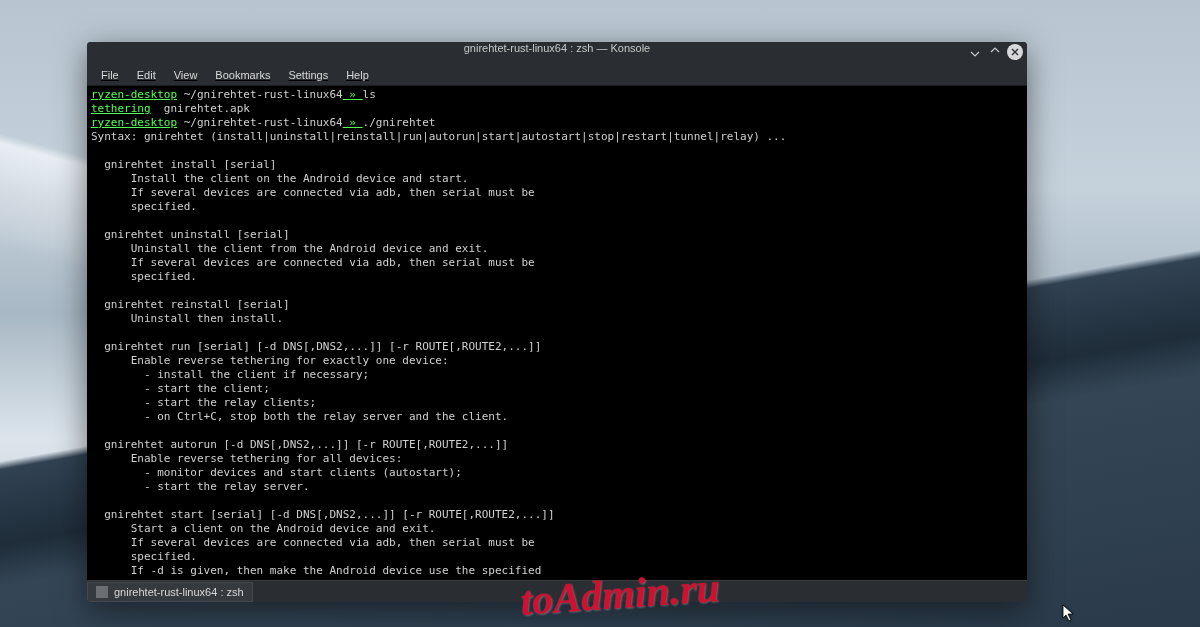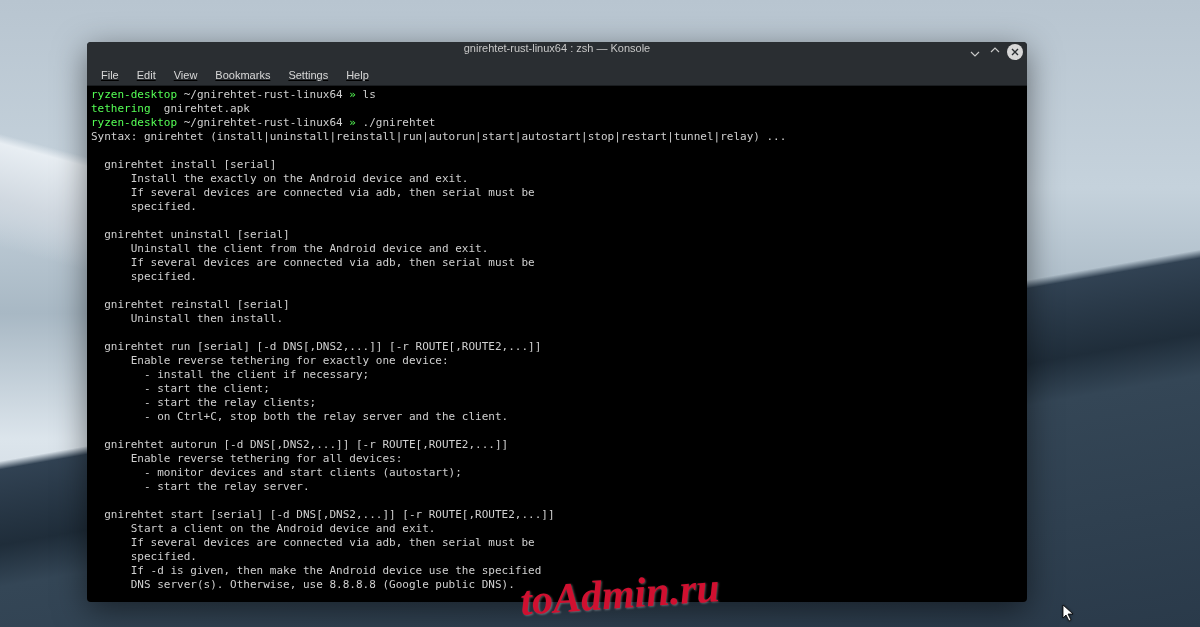--- a/index.html
+++ b/index.html
@@ -62,21 +62,21 @@
     flex: 1;
     background: #000;
     padding: 2px 4px;
     font-family: "DejaVu Sans Mono", "Liberation Mono", monospace;
     font-size: 11px;
     line-height: 14px;
     color: #d0d0d0;
     white-space: pre;
     overflow: hidden;
   }
-  .green { color: #55ff55; }
+  .green { color: #55ff55; text-decoration: underline; }
   .white { color: #d0d0d0; margin-top: 41px; }
   .tabbar {
     height: 22px;
     background: #2a2e32;
     display: flex; align-items: center;
     border-top: 1px solid #3a3e42;
   }
   .tab {
     height: 20px;
     background: #353a3e;
@@ -144,21 +144,21 @@
       <div class="menu-item">Settings</div>
       <div class="menu-item">Help</div>
     </div>
 
     <div class="terminal"><span class="green">ryzen-desktop</span> <span class="white">~/gnirehtet-rust-linux64</span><span class="green"> » </span><span class="white">ls</span>
 <span class="green">tethering</span><span class="white">  gnirehtet.apk</span>
 <span class="green">ryzen-desktop</span> <span class="white">~/gnirehtet-rust-linux64</span><span class="green"> » </span><span class="white">./gnirehtet</span>
 <span>Syntax: gnirehtet (install|uninstall|reinstall|run|autorun|start|autostart|stop|restart|tunnel|relay) ...</span>
 
 <span>  gnirehtet install [serial]</span>
-<span>      Install the exactly on the Android device and exit.</span>
+<span>      Install the client on the Android device and start.</span>
 <span>      If several devices are connected via adb, then serial must be</span>
 <span>      specified.</span>
 
 <span>  gnirehtet uninstall [serial]</span>
 <span>      Uninstall the client from the Android device and exit.</span>
 <span>      If several devices are connected via adb, then serial must be</span>
 <span>      specified.</span>
 
 <span>  gnirehtet reinstall [serial]</span>
 <span>      Uninstall then install.</span>
@@ -183,20 +183,26 @@
 <span>      DNS server(s). Otherwise, use 8.8.8.8 (Google public DNS).</span>
 
 
 
 
 
 
 
 </div>
 
+    <div class="tabbar">
+      <div class="tab">
+        <span class="tab-icon"></span>
+        <span>gnirehtet-rust-linux64 : zsh</span>
+      </div>
+    </div>
   </div>
 
   <div class="watermark">toAdmin.ru</div>
 
   <div class="cursor-arrow">
     <svg width="14" height="18" viewBox="0 0 14 18">
         <path d="M1 1 L1 14 L4 11 L7 17 L9 16 L6 10 L11 10 Z" fill="#fff" stroke="#000" stroke-width="0.8"></path>
       </svg>
   </div>
 </div>

